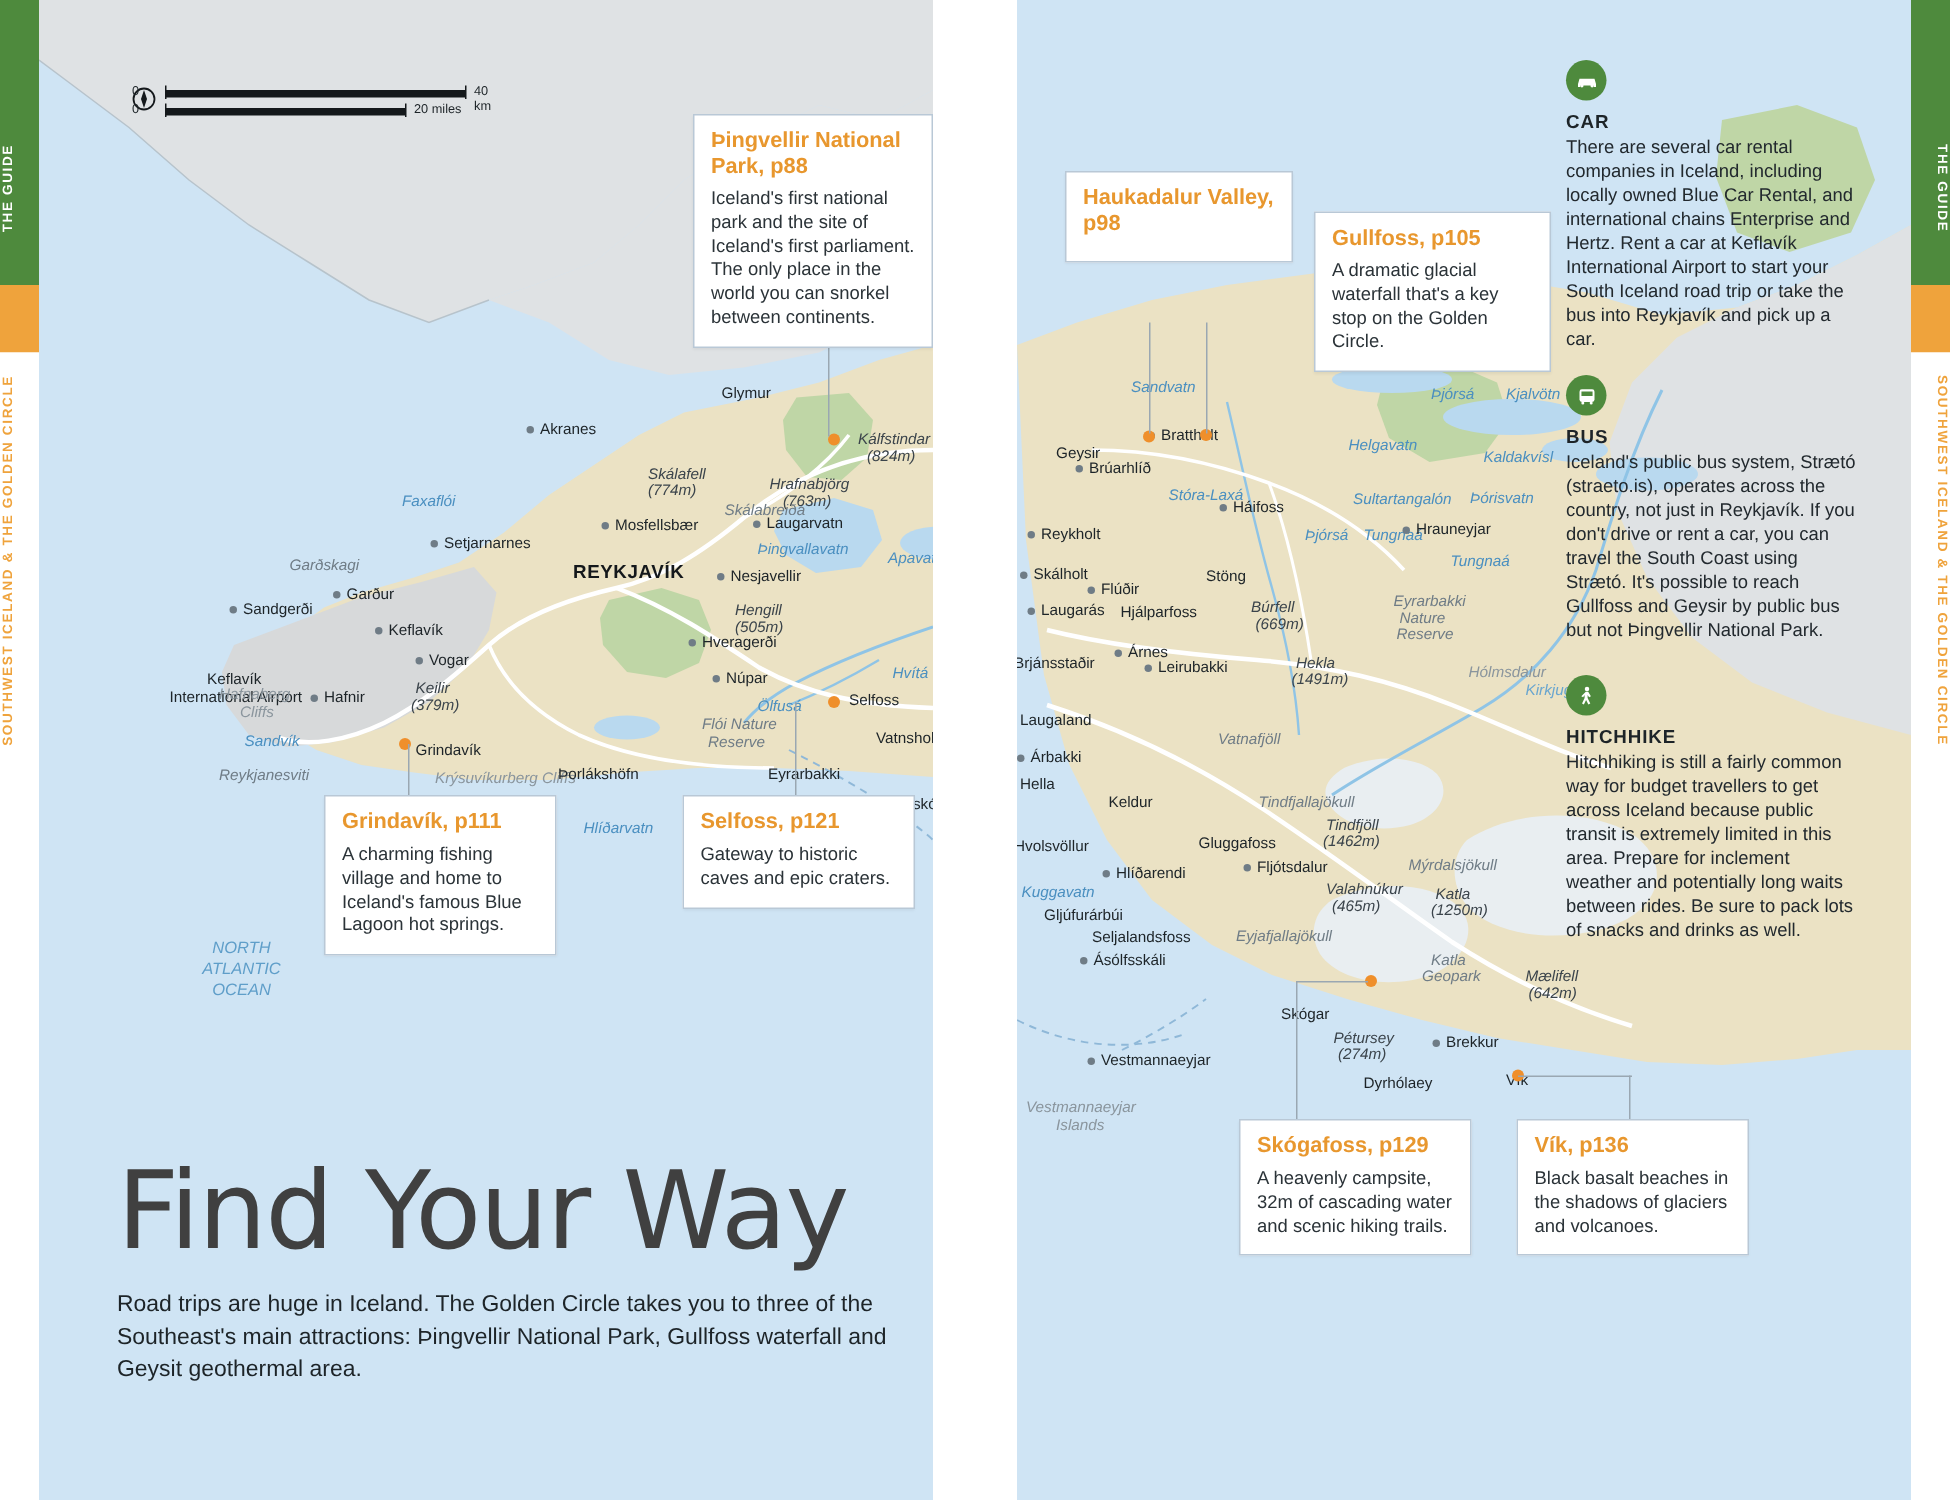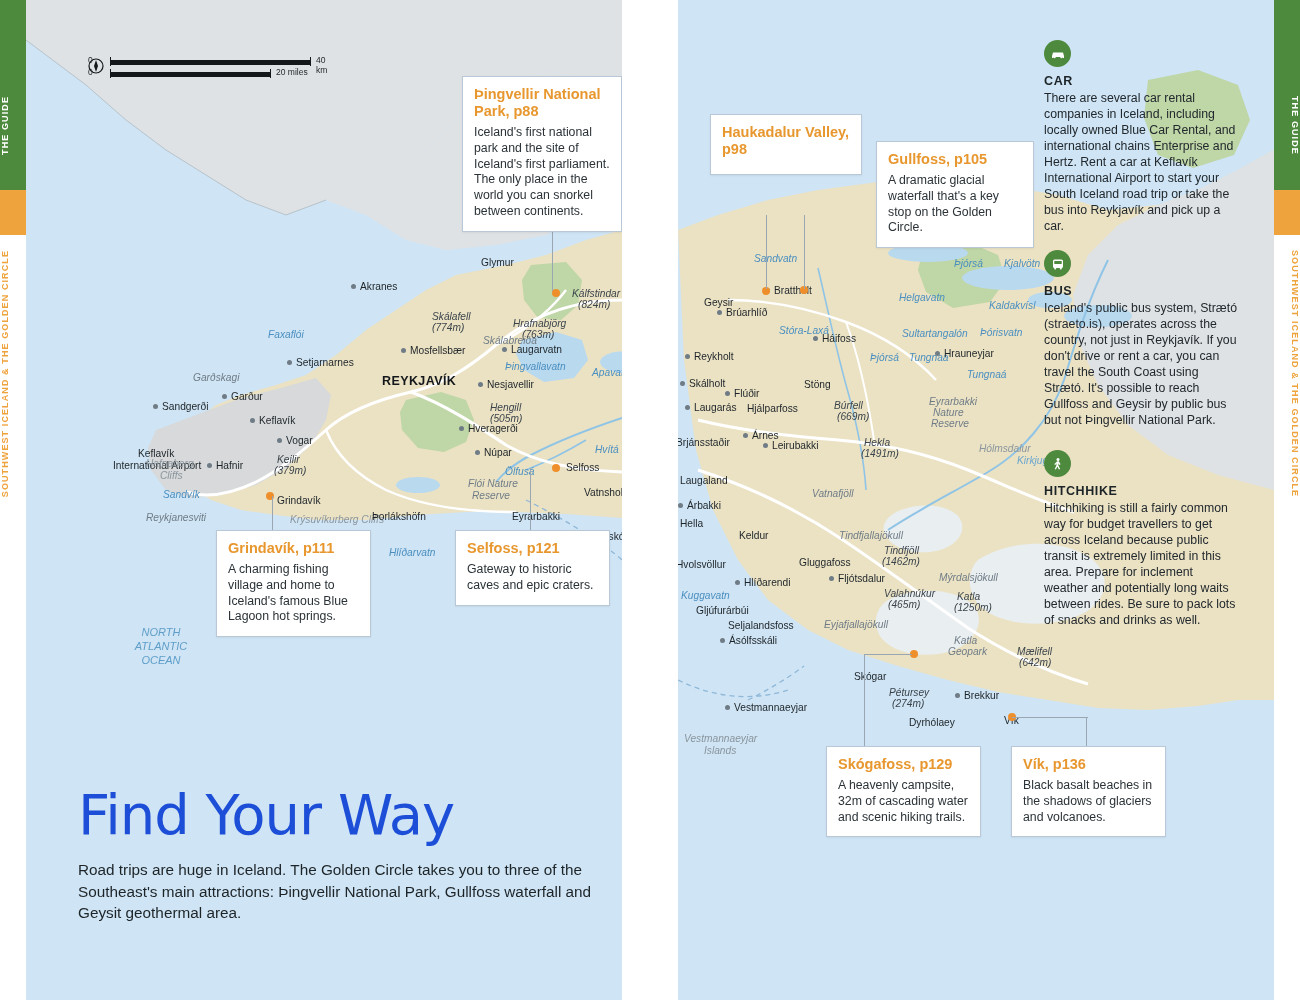--- a/index.html
+++ b/index.html
@@ -63,21 +63,21 @@
     display:flex;align-items:center;justify-content:center;margin-bottom:7px;
   }
   .info-icon svg{display:block;}
   .info-head{font-size:12.5px;font-weight:bold;color:#1d2428;letter-spacing:.6px;margin:0 0 3px 0;}
   .info-text{font-size:12.3px;line-height:1.3;color:#22292e;margin:0;}
 
   
   .fyw{position:absolute;left:52px;bottom:76px;width:540px;z-index:25;}
   .fyw h1{
     font-family:"DejaVu Sans", sans-serif;
-    font-size:56px;line-height:1;font-weight:400;color:#1d4ed8;margin:0 0 16px 0;
+    font-size:72px;line-height:1;font-weight:400;color:#404040;margin:0 0 16px 0;
     letter-spacing:-1px;
   }
   .fyw p{font-size:15.3px;line-height:1.42;color:#1d2428;margin:0;max-width:520px;}
 
   
   .scalebar{position:absolute;left:62px;top:58px;z-index:22;width:240px;font-size:8.5px;color:#1d2428;}
   .sb-row{position:relative;height:9px;margin-bottom:3px;}
   .sb-line{position:absolute;left:22px;top:2px;height:5px;background:#14181b;}
   .sb-line.km{width:200px;}
   .sb-line.mi{width:160px;}

